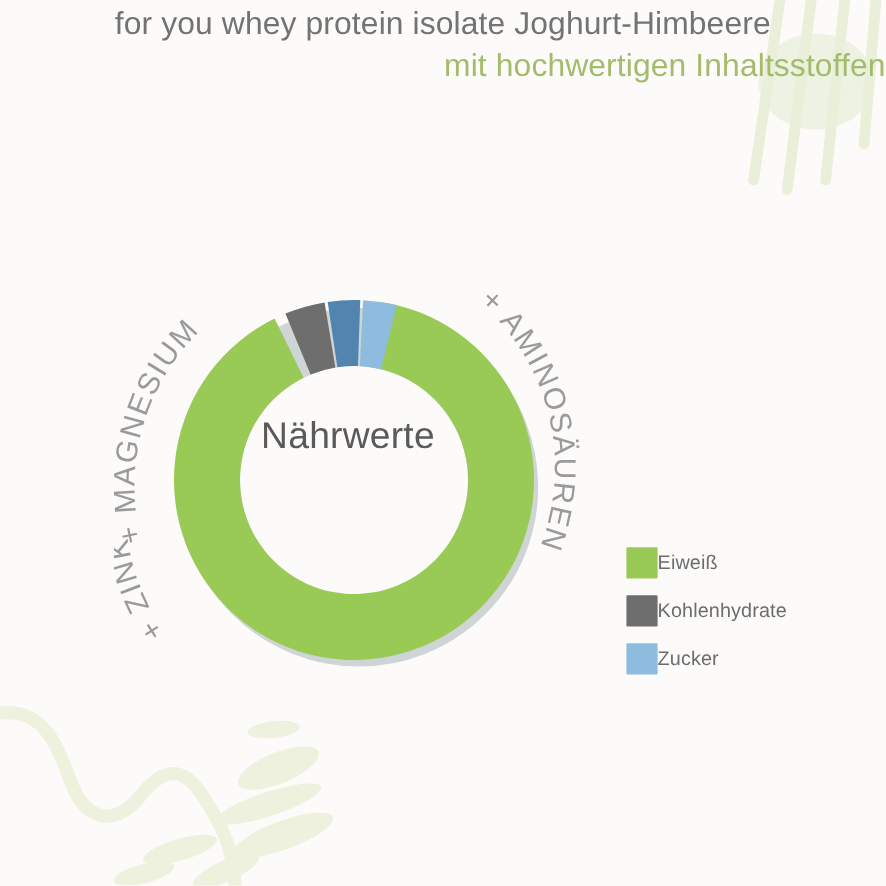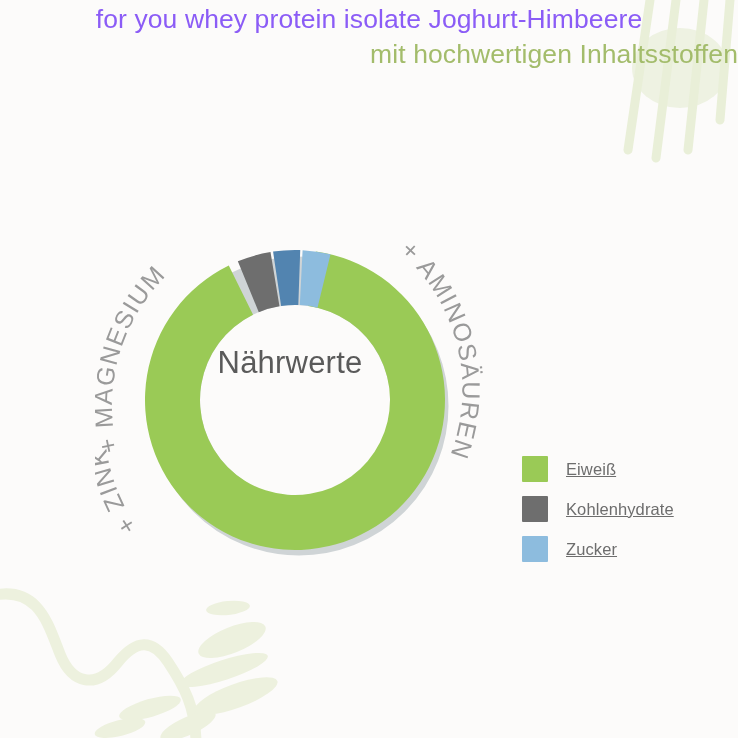--- a/index.html
+++ b/index.html
@@ -56,22 +56,22 @@
   #legend{
     position:absolute;left:522px;top:299px;
   }
   .legend-row{
     display:flex;align-items:center;height:40px;
   }
   .legend-swatch{
     width:26px;height:26px;flex:0 0 26px;border-radius:1px;
   }
   .legend-label{
-    margin-left:18px;color:#6D6D6D;font-size:16.5px;
-    letter-spacing:.1px;white-space:nowrap;text-decoration:underline;
+    color:#6D6D6D;font-size:16.5px;
+    letter-spacing:.1px;white-space:nowrap;
   }
 </style>
 </head>
 <body>
 
 <div id="stage">
 
   <svg class="watermark" id="wm-topright" viewBox="0 0 130 200">
     <ellipse cx="72" cy="68" rx="48" ry="40" fill="#EEF2E2"></ellipse>
     <g stroke="#E9EFD8" stroke-width="9" stroke-linecap="round" fill="none">
@@ -89,21 +89,21 @@
       <ellipse cx="232" cy="82" rx="36" ry="13" transform="rotate(-22 232 82)"></ellipse>
       <ellipse cx="224" cy="112" rx="46" ry="10" transform="rotate(-18 224 112)"></ellipse>
       <ellipse cx="236" cy="138" rx="44" ry="12" transform="rotate(-20 236 138)"></ellipse>
       <ellipse cx="150" cy="150" rx="32" ry="9" transform="rotate(-16 150 150)"></ellipse>
       <ellipse cx="120" cy="170" rx="26" ry="8" transform="rotate(-14 120 170)"></ellipse>
       <ellipse cx="188" cy="168" rx="30" ry="9" transform="rotate(-24 188 168)"></ellipse>
     </g>
   </svg>
 
   <div id="header">
-    <span class="hline" style="color: #8b5cf6;">for you whey protein isolate Joghurt-Himbeere</span>
+    <span class="hline" style="color: #737373;">for you whey protein isolate Joghurt-Himbeere</span>
     <span class="hline" style="color: rgb(163, 188, 107); text-align: right;">mit hochwertigen Inhaltsstoffen</span>
   </div>
 
   <div id="chart-area">
 
     <svg id="donut-svg" width="400" height="400" viewBox="0 0 400 400">
       <defs>
 
         <path id="path-magnesium" d="M 26 262 A 182 182 0 0 1 228 26" fill="none"></path>
         <path id="path-amino" d="M 300 48 A 182 182 0 0 1 330 300" fill="none"></path>

